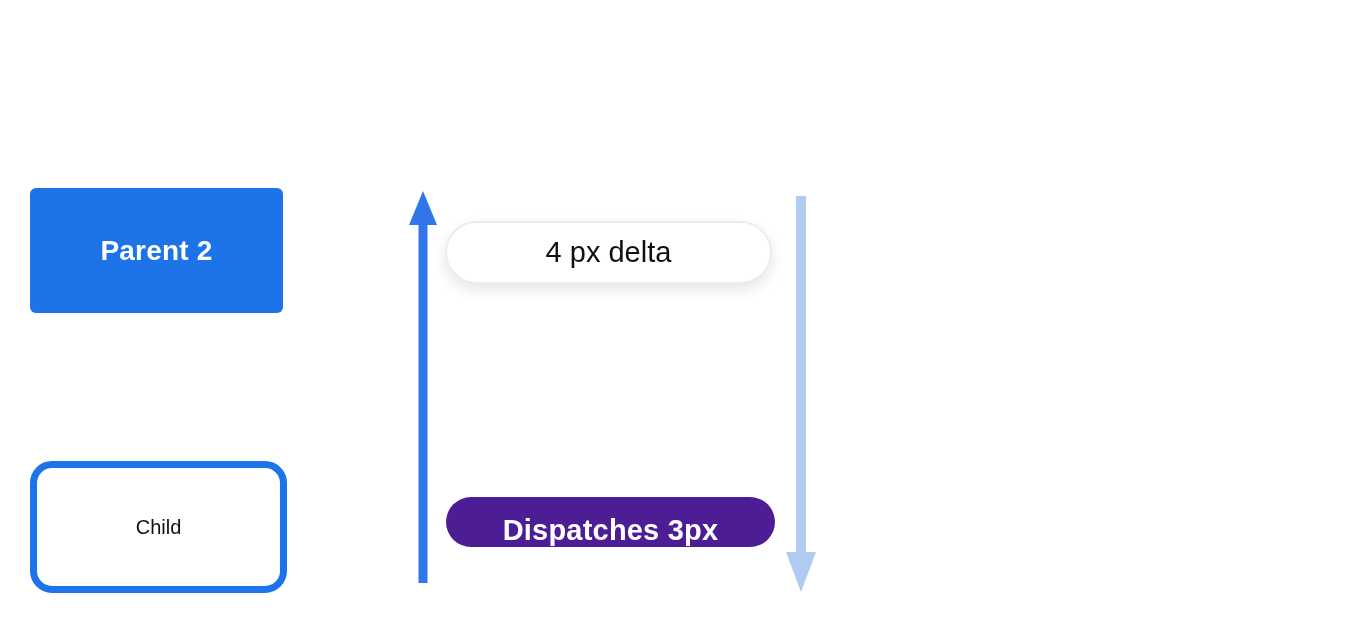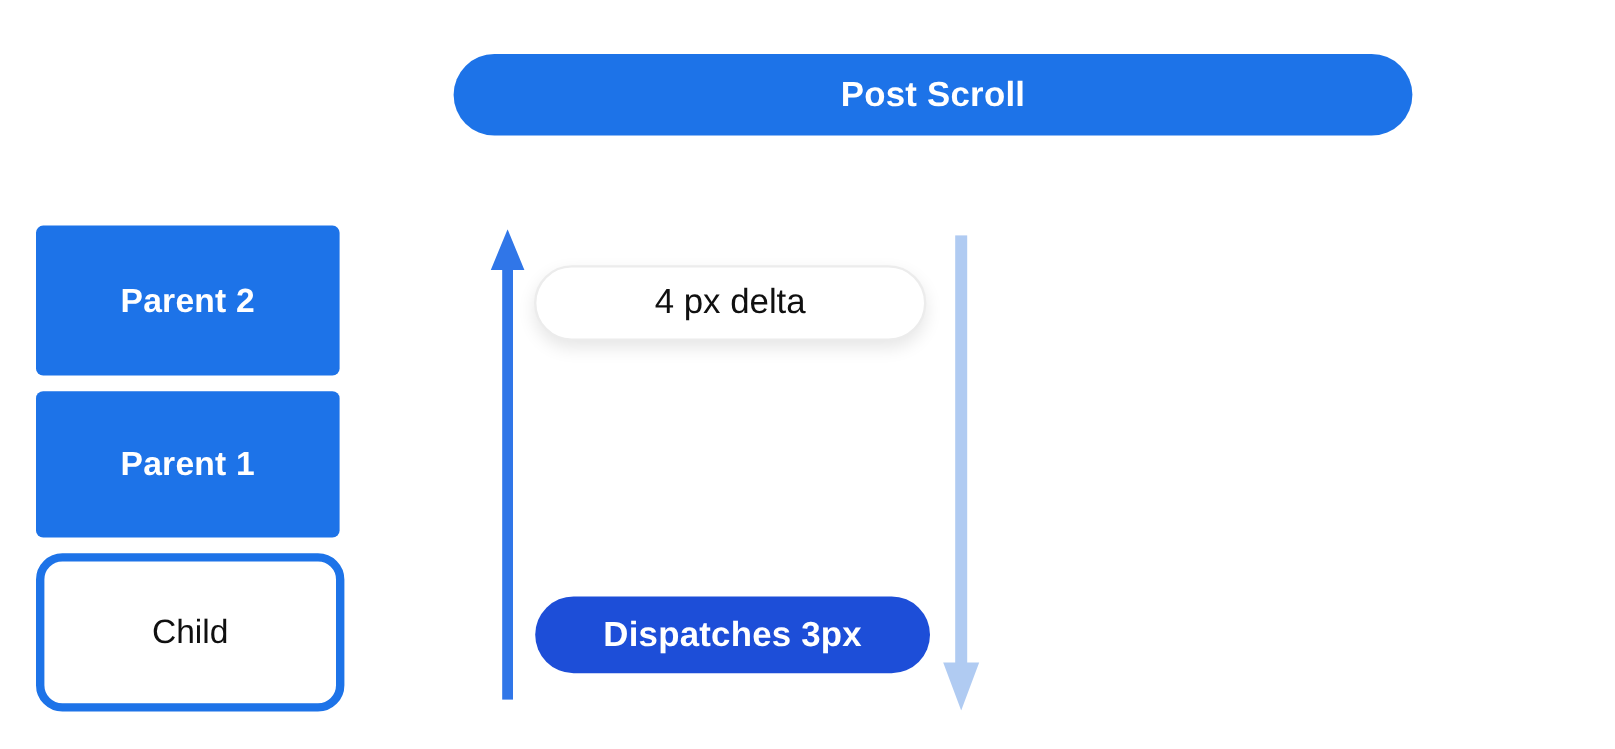--- a/index.html
+++ b/index.html
@@ -48,71 +48,66 @@
   .node-parent-1 { top: 326px; height: 122px; }
   .node-outlined {
     left: 30px;
     top: 461px;
     width: 257px;
     height: 132px;
     border-radius: 22px;
     background: #ffffff;
     border: 7px solid #1d73e8;
     color: #101010;
-    font-size: 28px;
+    font-size: 20px;
     font-weight: 500;
   }
   .delta-pill {
     left: 445px;
     top: 221px;
     width: 327px;
     height: 63px;
     border-radius: 32px;
     background: #ffffff;
     border: 2px solid #ececec;
     box-shadow: 0 6px 14px rgba(0,0,0,0.10);
     color: #101010;
     font-size: 29px;
     font-weight: 500;
   }
   .dispatch-pill {
     left: 446px;
     top: 497px;
     width: 329px;
-    height: 64px;
+    height: 50px;
     border-radius: 32px;
-    background: #1d4ed8;
+    background: #4c1d95;
     color: #ffffff;
     font-size: 29px;
     font-weight: 700;
     letter-spacing: 0.2px;
+    align-items: flex-end;
   }
   .arrow-svg {
     position: absolute;
     display: block;
   }
   .up-arrow { left: 405px; top: 191px; }
   .down-arrow { left: 783px; top: 196px; }
 </style>
 </head>
 <body>
 
 <div class="canvas">
 
-  <div class="pill title-pill">
-    <span>Post Scroll</span>
-  </div>
 
   <div class="node node-filled node-parent-2">
     <span>Parent 2</span>
   </div>
 
-  <div class="node node-filled node-parent-1">
-    <span>Parent 1</span>
-  </div>
 
   <div class="node node-outlined">
     <span>Child</span>
   </div>
 
   <svg class="arrow-svg up-arrow" width="36" height="394" viewBox="0 0 36 394">
     <rect x="13.5" y="26" width="9" height="366" fill="#3076e8"></rect>
     <polygon points="18,0 4,34 32,34" fill="#3076e8"></polygon>
   </svg>
 

